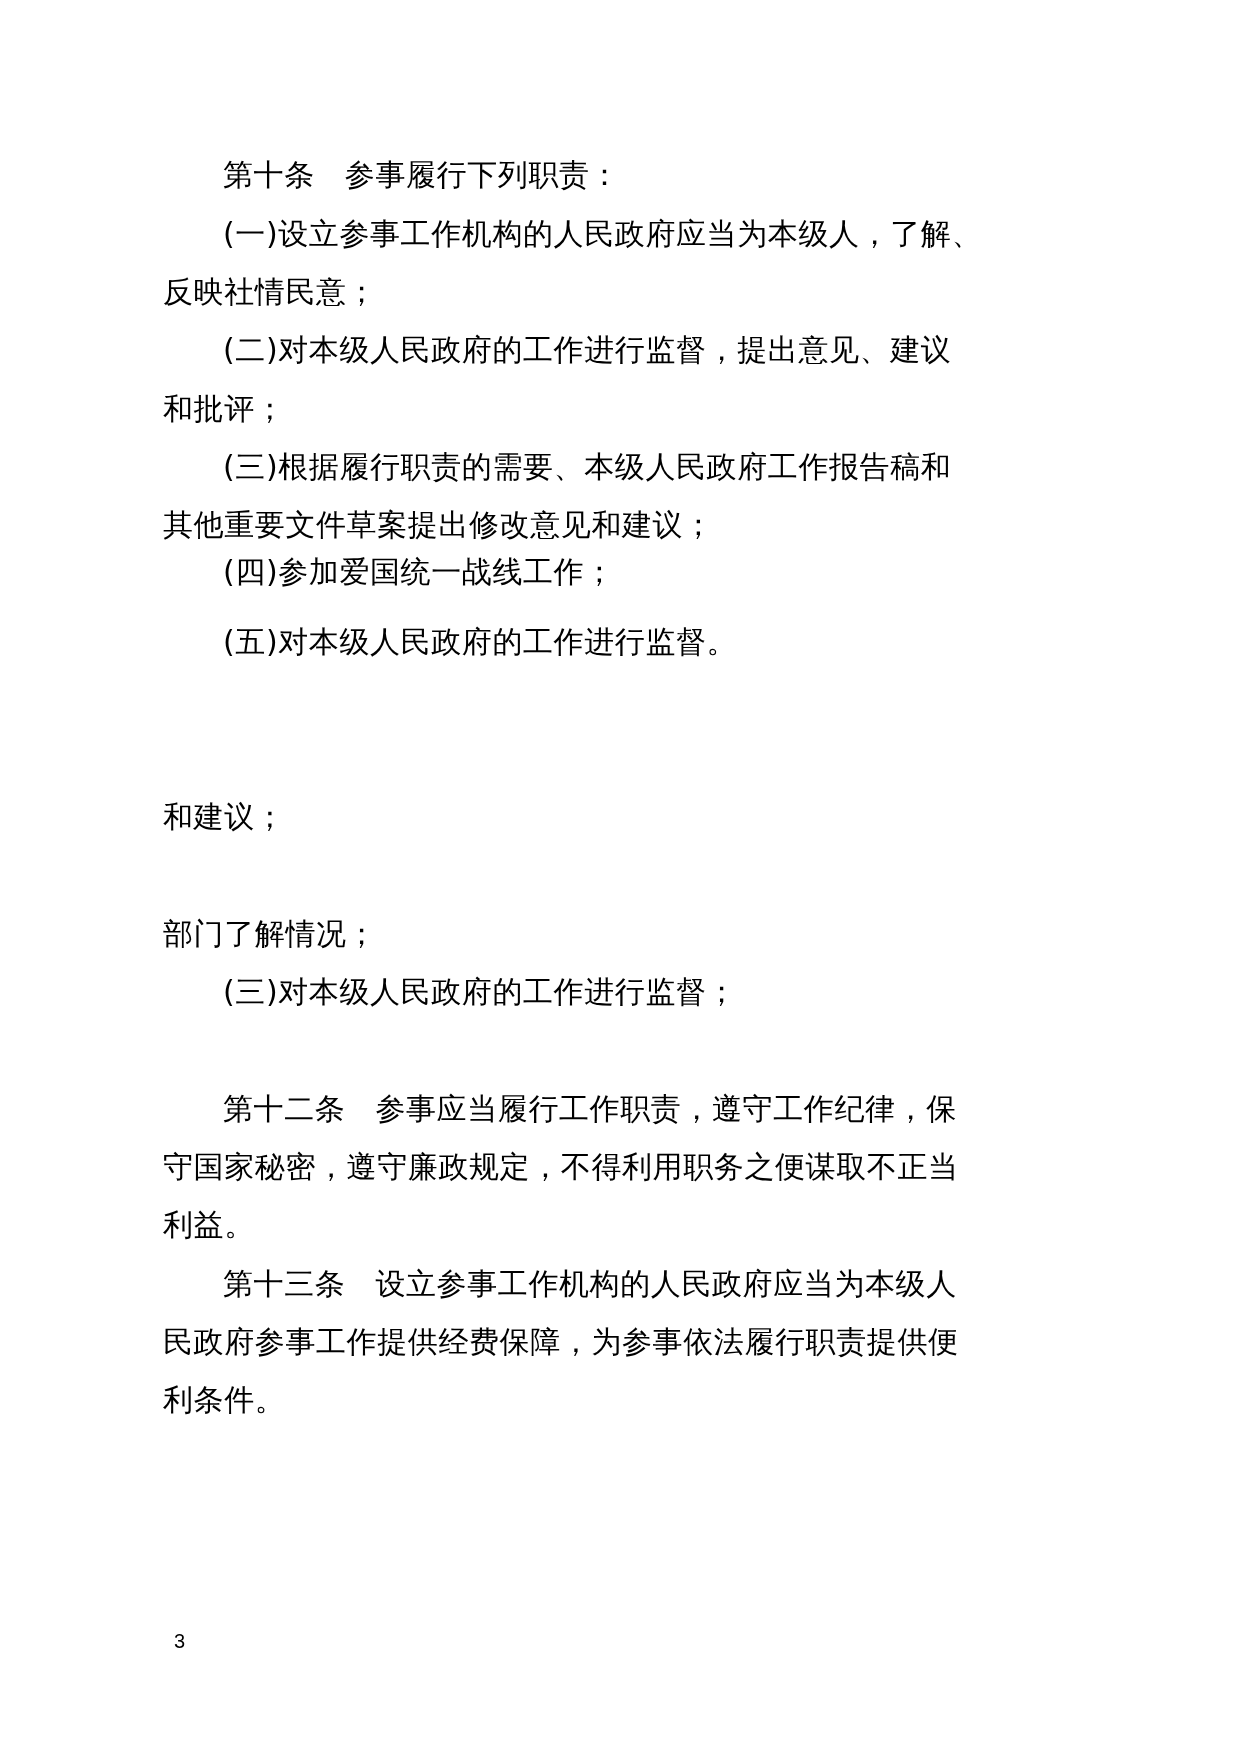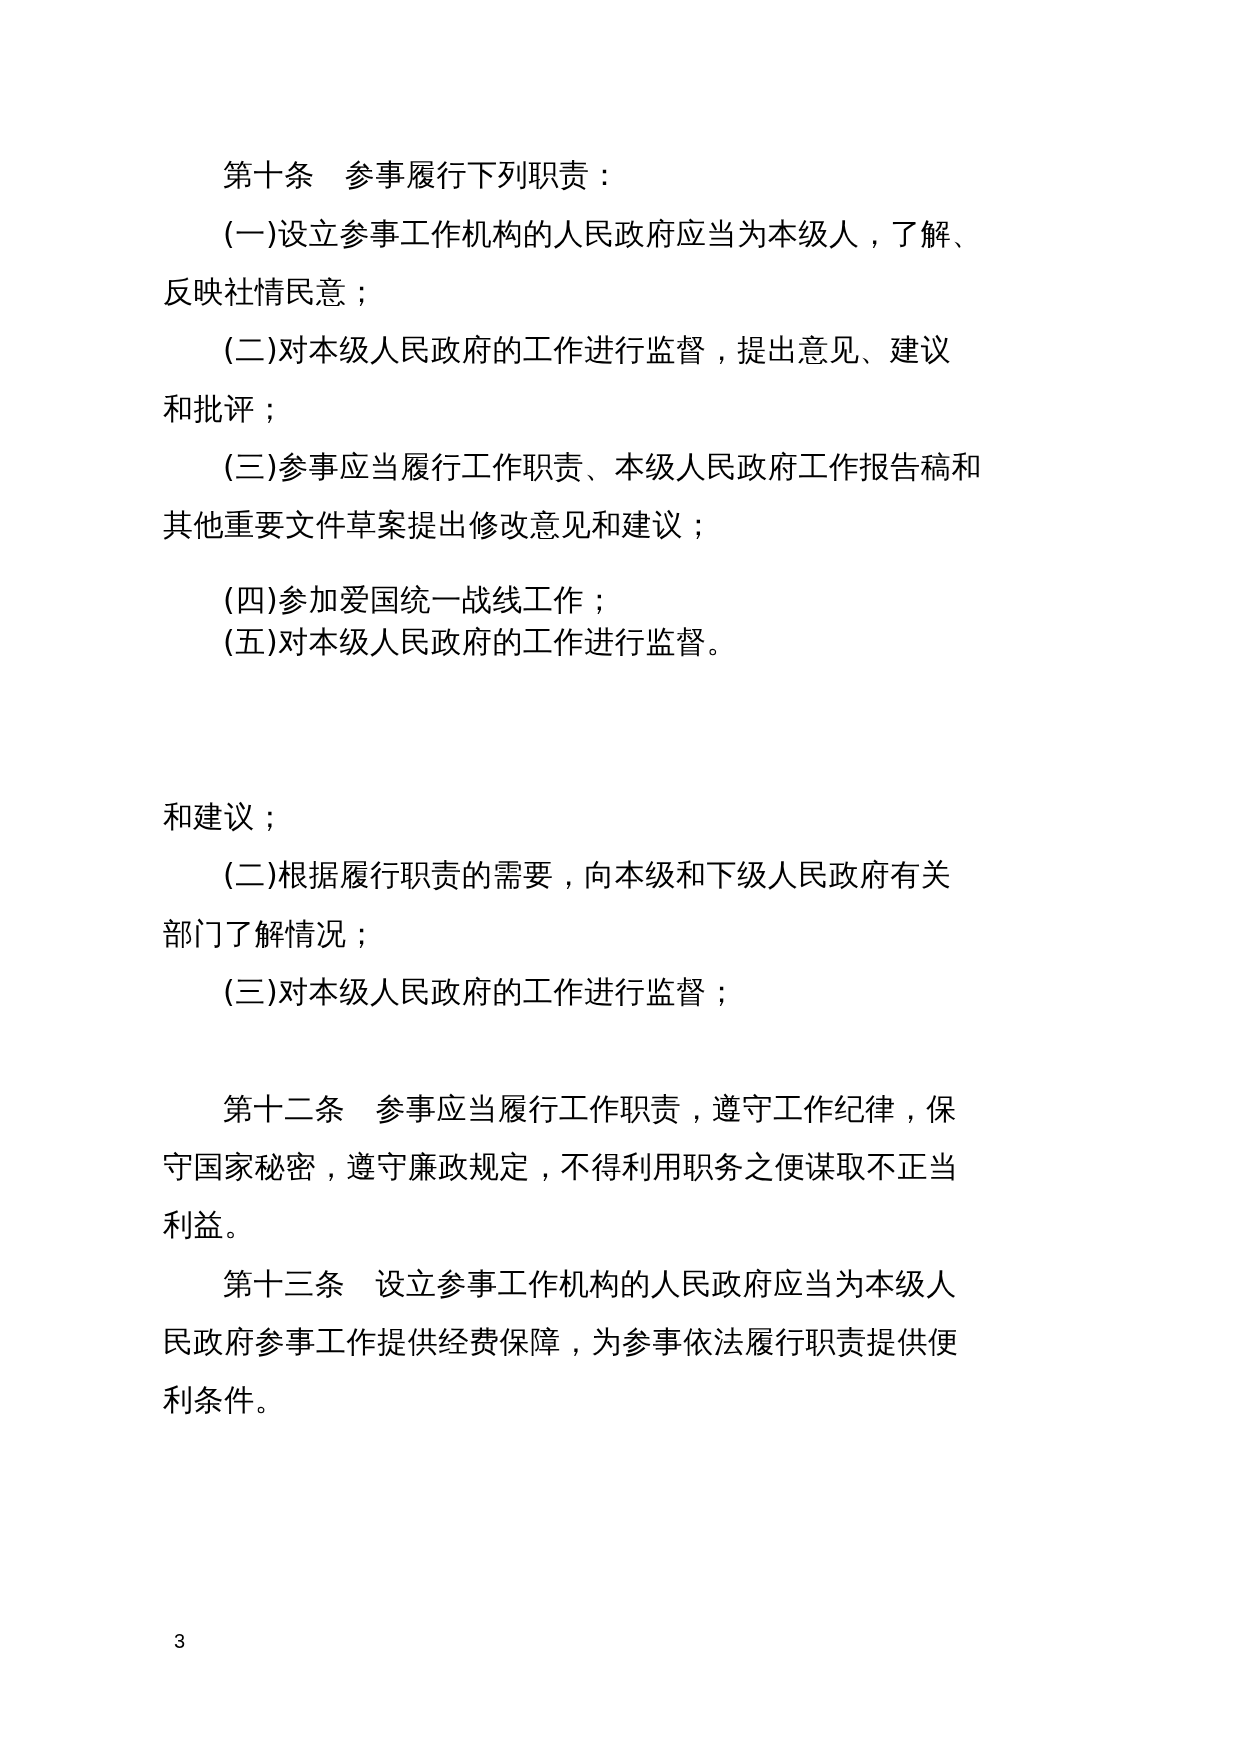--- a/index.html
+++ b/index.html
@@ -20,31 +20,30 @@
   <div class="line indent" style="top:155px">
     <span>第十条</span><span class="gap"></span><span>参事履行下列职责：</span>
   </div>
 
   <div class="line indent" style="top:214px">(一)设立参事工作机构的人民政府应当为本级人，了解、</div>
   <div class="line" style="top:272px">反映社情民意；</div>
 
   <div class="line indent" style="top:330px">(二)对本级人民政府的工作进行监督，提出意见、建议</div>
   <div class="line" style="top:389px">和批评；</div>
 
-  <div class="line indent" style="top:447px">(三)参事应当履行工作职责、本级人民政府工作报告稿和</div>
+  <div class="line indent" style="top:447px">(三)根据履行职责的需要、本级人民政府工作报告稿和</div>
   <div class="line" style="top:505px">其他重要文件草案提出修改意见和建议；</div>
 
-  <div class="line indent" style="top:580px">(四)参加爱国统一战线工作；</div>
+  <div class="line indent" style="top:552px">(四)参加爱国统一战线工作；</div>
 
   <div class="line indent" style="top:622px">(五)对本级人民政府的工作进行监督。</div>
 
 
   <div class="line" style="top:797px">和建议；</div>
 
-  <div class="line indent" style="top:855px">(二)根据履行职责的需要，向本级和下级人民政府有关</div>
   <div class="line" style="top:914px">部门了解情况；</div>
 
   <div class="line indent" style="top:972px">(三)对本级人民政府的工作进行监督；</div>
 
 
   <div class="line indent" style="top:1089px">
     <span>第十二条</span><span class="gap"></span><span>参事应当履行工作职责，遵守工作纪律，保</span>
   </div>
   <div class="line" style="top:1147px">守国家秘密，遵守廉政规定，不得利用职务之便谋取不正当</div>
   <div class="line" style="top:1205px">利益。</div>

